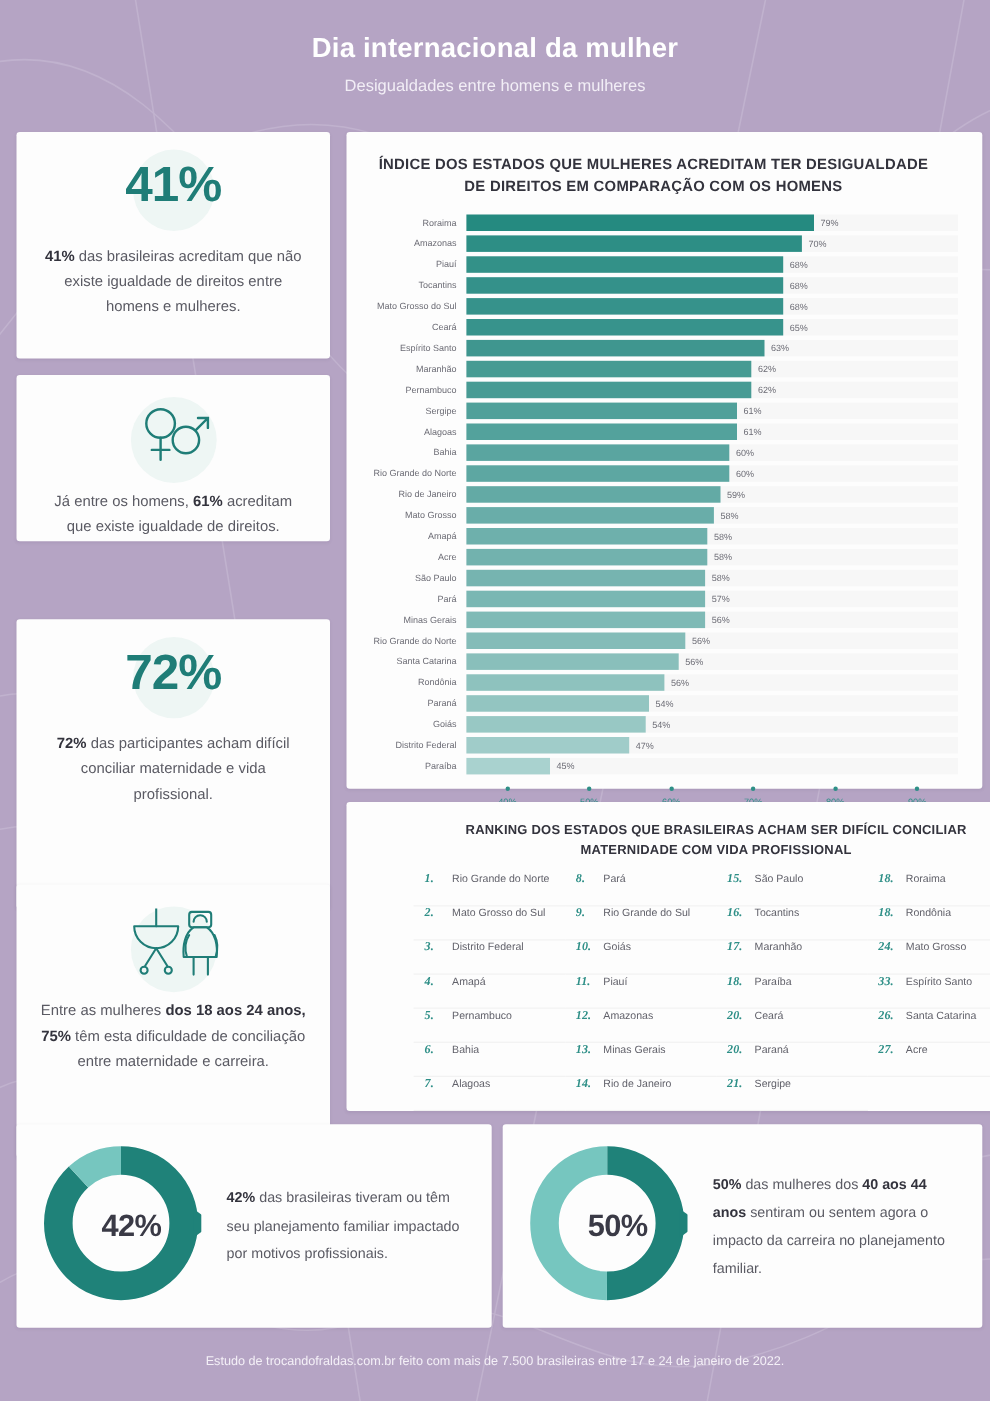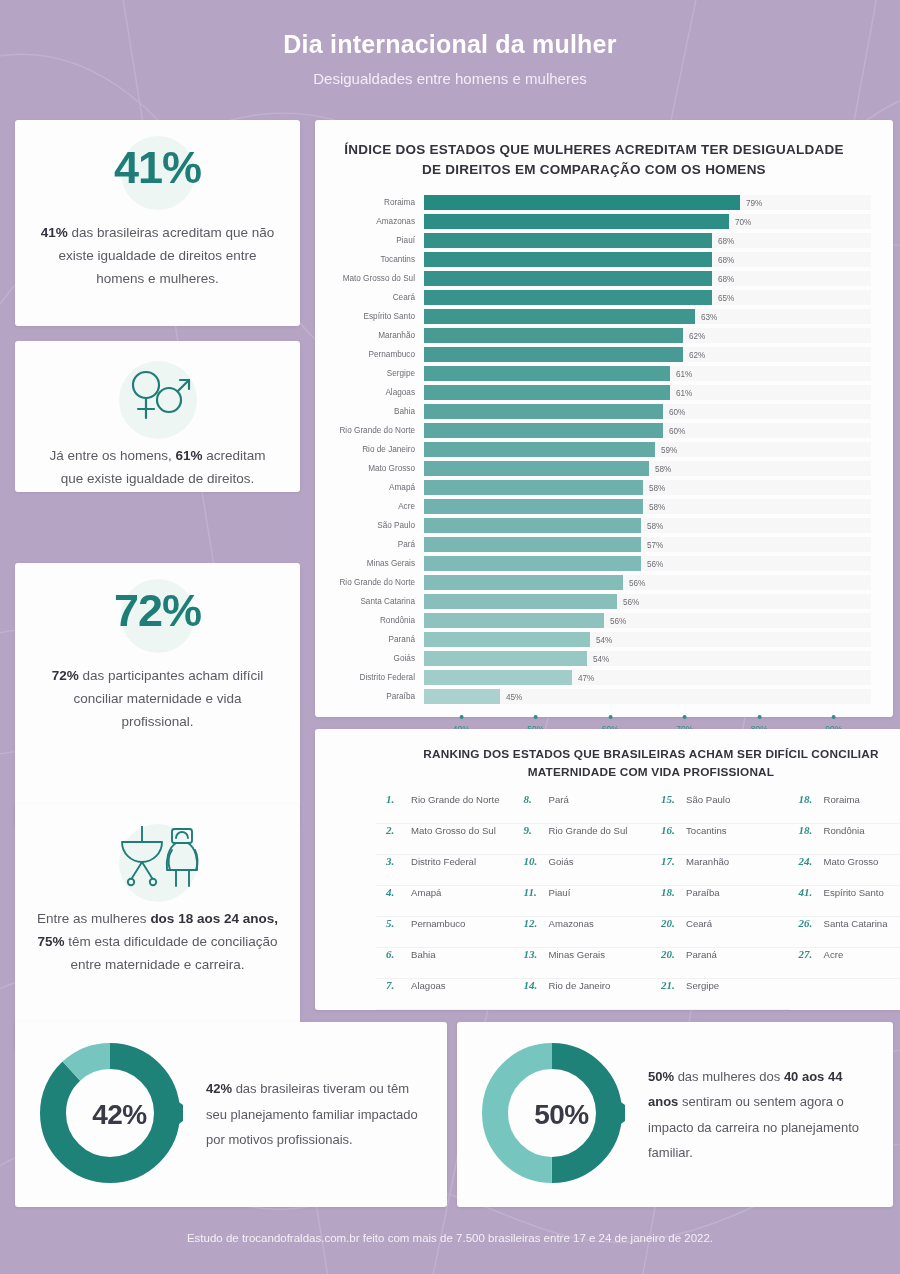--- a/index.html
+++ b/index.html
@@ -515,21 +515,21 @@
           </div>
           <div class="ritem">
             <span class="rnum">18.</span>
             <span class="rname">Rondônia</span>
           </div>
           <div class="ritem">
             <span class="rnum">24.</span>
             <span class="rname">Mato Grosso</span>
           </div>
           <div class="ritem">
-            <span class="rnum">41.</span>
+            <span class="rnum">33.</span>
             <span class="rname">Espírito Santo</span>
           </div>
           <div class="ritem">
             <span class="rnum">26.</span>
             <span class="rname">Santa Catarina</span>
           </div>
           <div class="ritem">
             <span class="rnum">27.</span>
             <span class="rname">Acre</span>
           </div>

